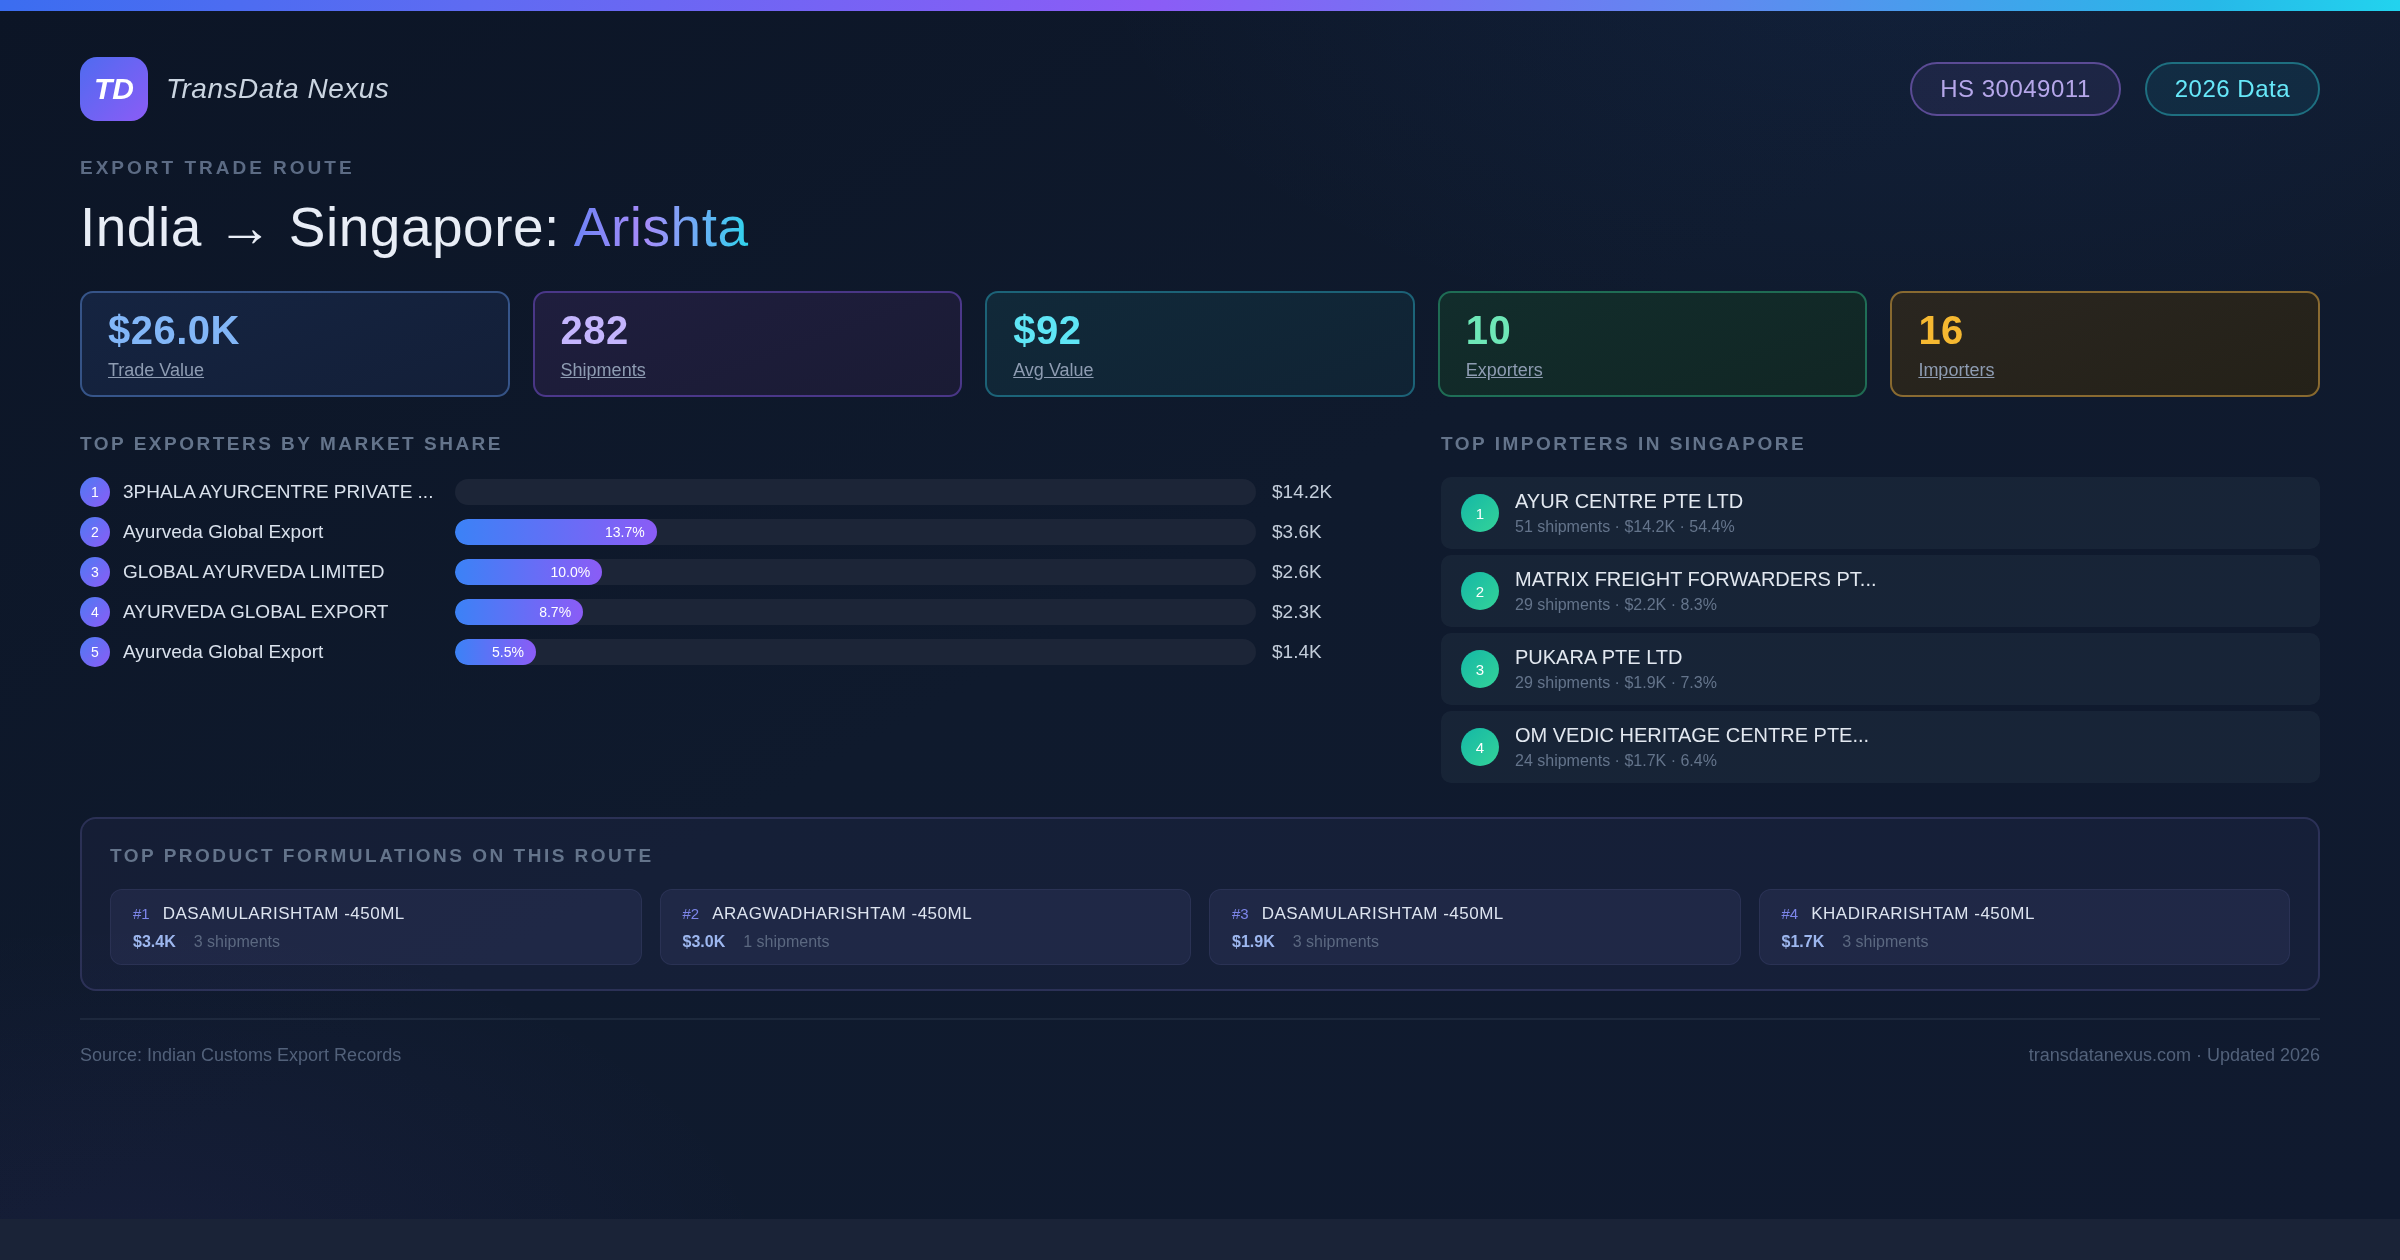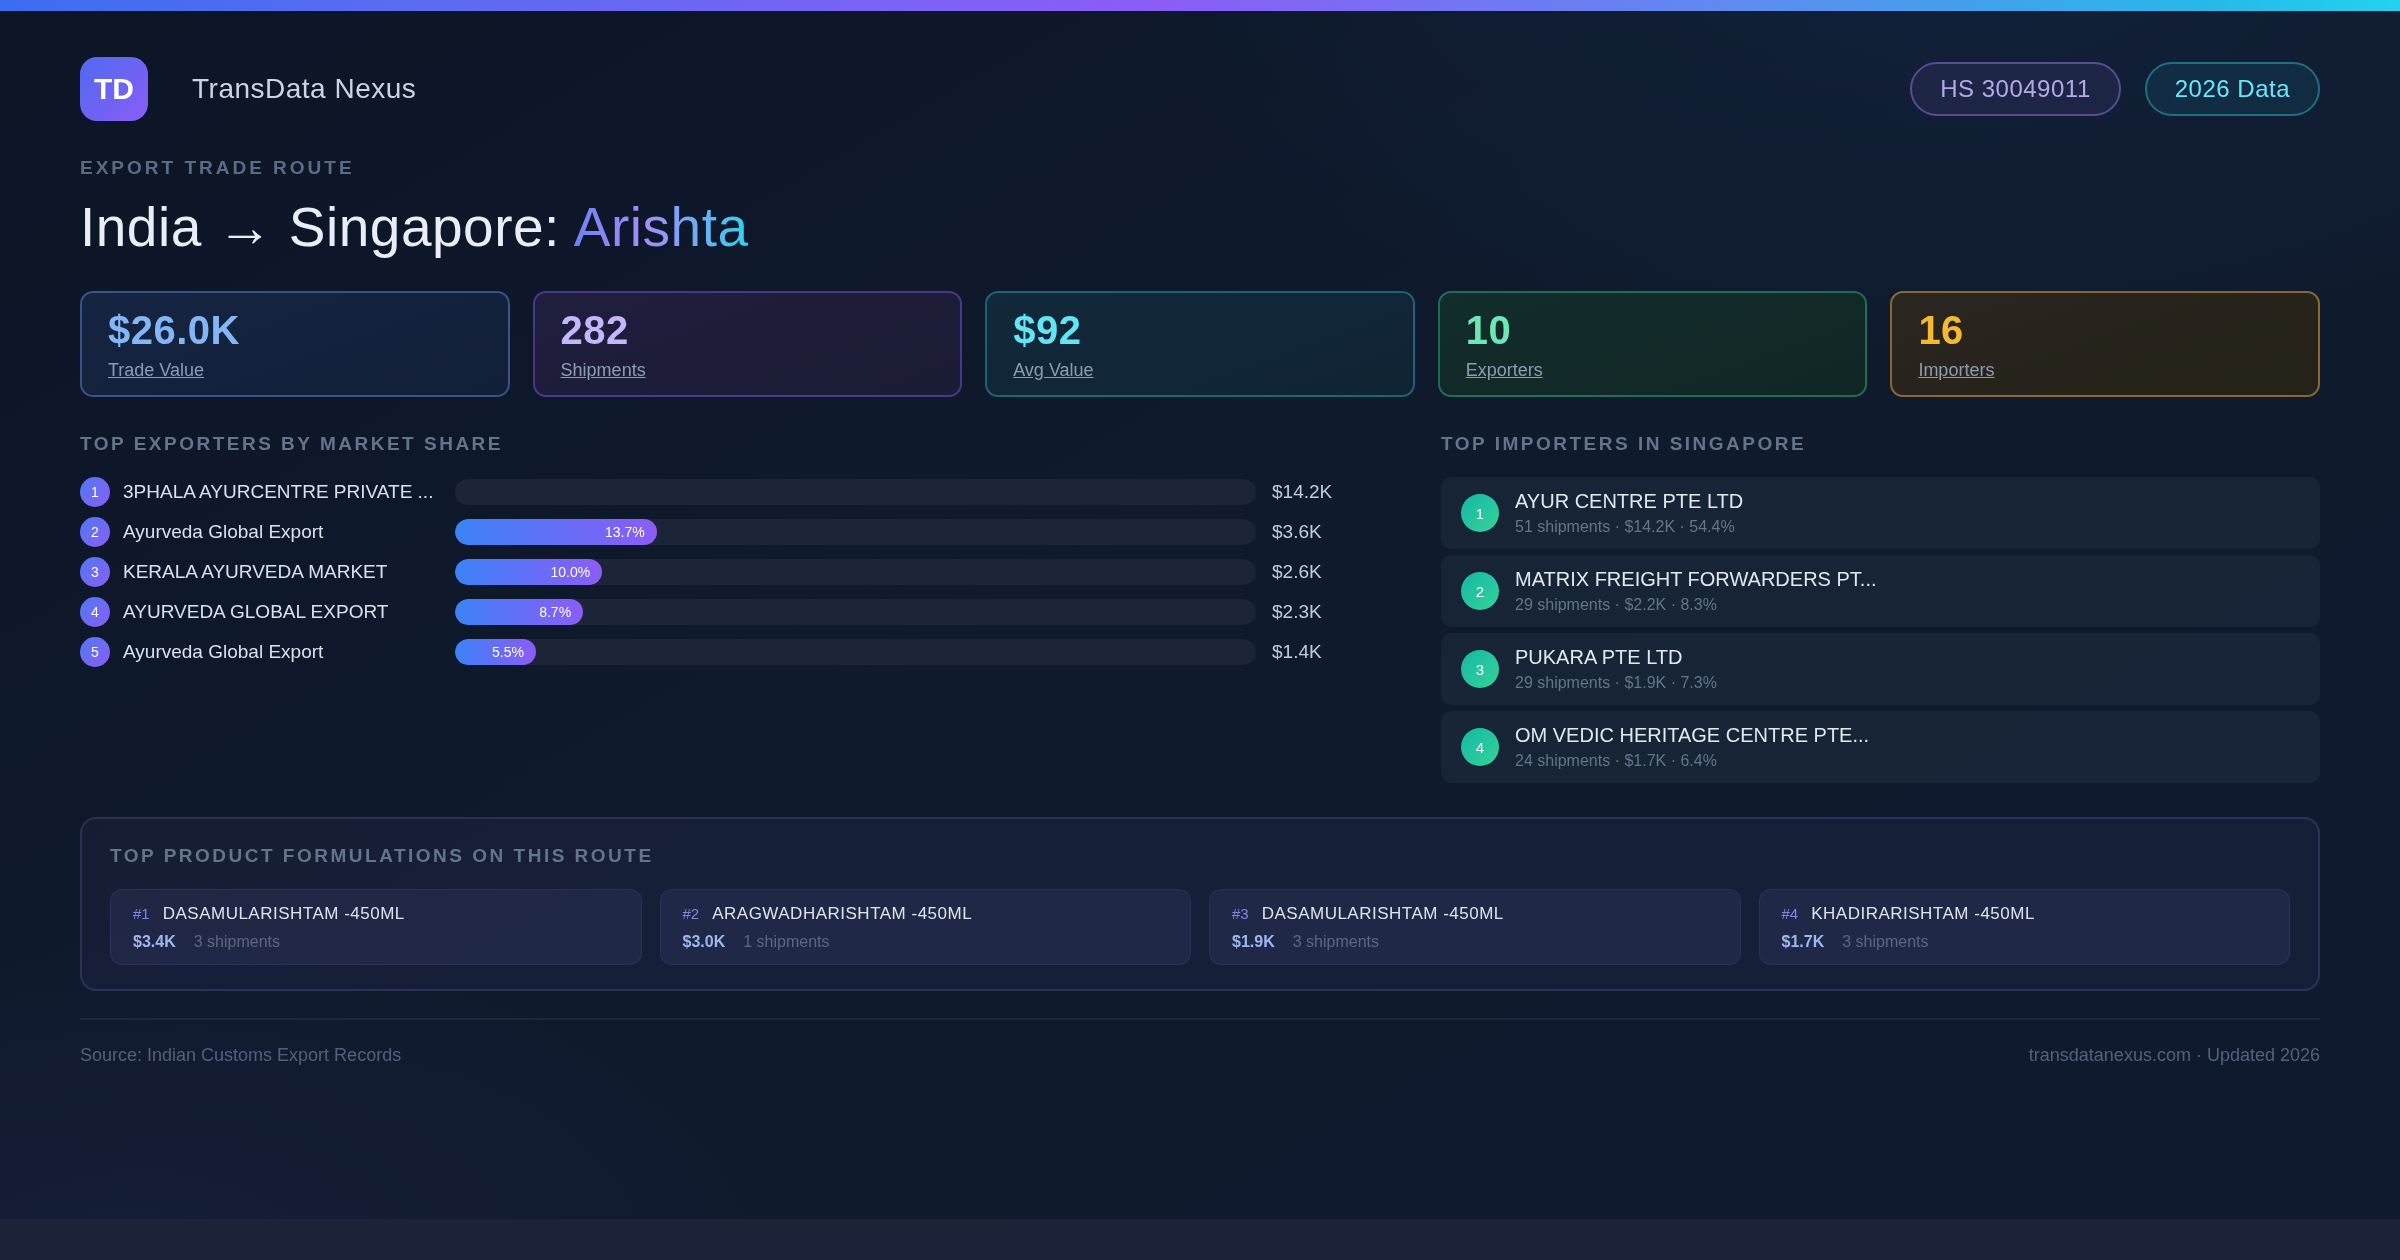--- a/index.html
+++ b/index.html
@@ -18,21 +18,21 @@
       linear-gradient(150deg,#0c1526 0%,#0f1a2d 48%,#101a2f 100%);
   }
   .topbar {
     height:11px; width:100%;
     background:linear-gradient(90deg,#3b6df0 0%,#5f6bf2 20%,#8b5cf6 48%,#5f8af0 72%,#27b8e8 92%,#22d3ee 100%);
   }
   .content { padding:0 80px; }
 
   
   .header-row { display:flex; align-items:center; justify-content:space-between; padding-top:46px; }
-  .brand { display:flex; align-items:center; gap:44px; }
+  .brand { display:flex; align-items:center; gap:18px;font-style:italic; }
   .logo {
     width:68px; height:64px; border-radius:17px;
     background:linear-gradient(135deg,#4f6bf0 0%,#8b5cf6 100%);
     display:flex; align-items:center; justify-content:center;
     font-size:30px; font-weight:bold; color:#ffffff;
   }
   .brand-name { font-size:28px; color:#cbd5e1; letter-spacing:0.5px; }
   .badges { display:flex; gap:24px; }
   .pill {
     font-size:24px; padding:11px 28px; border-radius:999px; letter-spacing:0.5px;
@@ -203,21 +203,21 @@
             <div class="bar-track">
               <div class="bar-fill" style="width: 25.1838%;">
                   <span>13.7%</span>
                 </div>
             </div>
             <div class="exp-value">$3.6K</div>
           </div>
 
           <div class="exp-row">
             <div class="rank-dot">3</div>
-            <div class="exp-name">KERALA AYURVEDA MARKET</div>
+            <div class="exp-name">GLOBAL AYURVEDA LIMITED</div>
             <div class="bar-track">
               <div class="bar-fill" style="width: 18.3824%;">
                   <span>10.0%</span>
                 </div>
             </div>
             <div class="exp-value">$2.6K</div>
           </div>
 
           <div class="exp-row">
             <div class="rank-dot">4</div>

